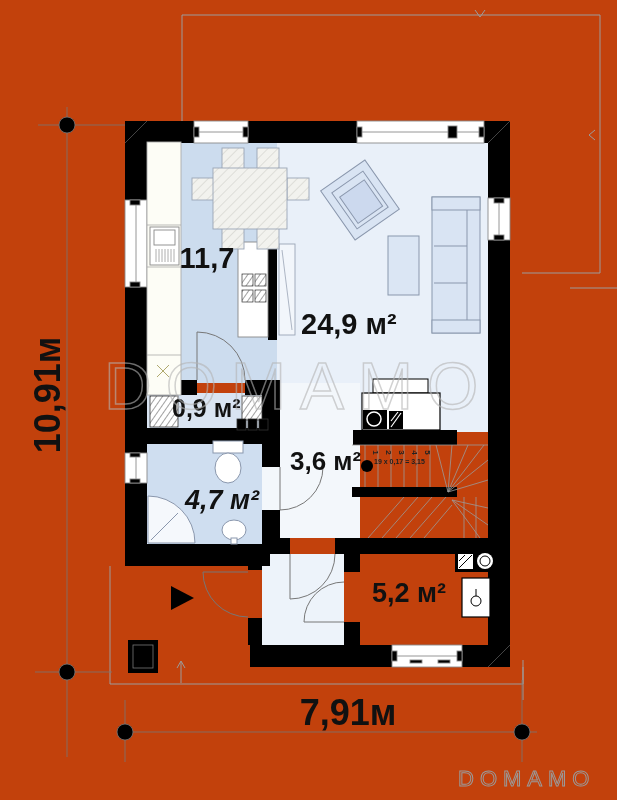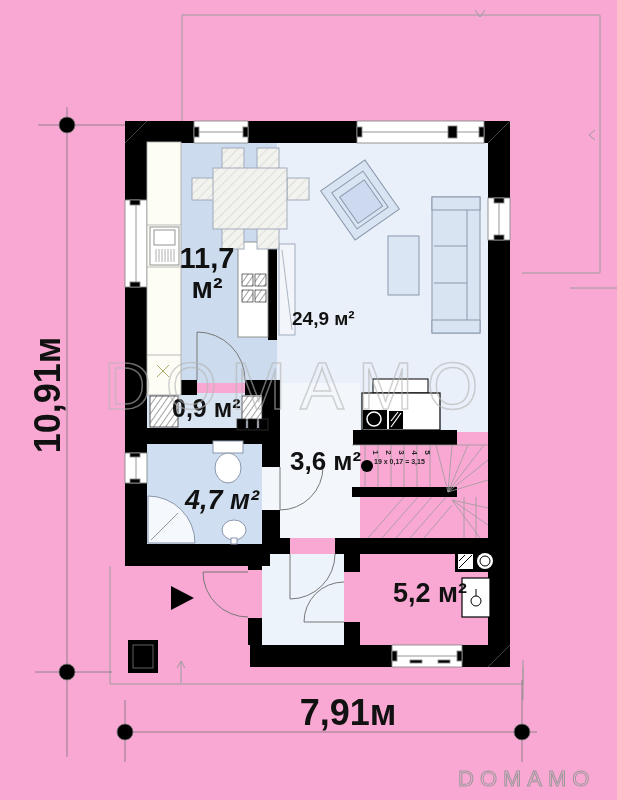--- a/index.html
+++ b/index.html
@@ -1,16 +1,16 @@
 <!DOCTYPE html>
 <html><head>
 <meta charset="utf-8">
 <style>
   html,body{margin:0;padding:0;background:#fff;}
-  #plan{position:relative;width:617px;height:800px;background:#f9a8d4;overflow:hidden;
+  #plan{position:relative;width:617px;height:800px;background:#c2410c;overflow:hidden;
         font-family:"Liberation Sans", sans-serif;}
   #plan svg{position:absolute;left:0;top:0;}
   .lbl{position:absolute;font-weight:bold;color:#111;white-space:nowrap;
        font-family:"Liberation Sans", sans-serif;}
   .room-lbl{font-size:27px;letter-spacing:0px;}
   .dim-lbl{font-size:36px;}
   .wm{position:absolute;font-weight:400;color:transparent;
       -webkit-text-stroke:1.5px #b4b4b4;letter-spacing:14px;opacity:.6;}
   .wm-center{left:104px;top:348px;width:410px;font-size:66px;}
   .logo{position:absolute;left:458px;top:766px;font-size:22px;font-weight:400;
@@ -327,27 +327,26 @@
 
   <polygon points="171,586 171,610 194,598" fill="#000"></polygon>
   <g>
     <rect x="128" y="640" width="30" height="33" fill="#000"></rect>
     <rect x="133" y="645" width="20" height="23" fill="none" stroke="#777" stroke-width="0.8"></rect>
   </g>
 </svg>
 
 <div class="lbl room-lbl" style="left:162px;top:243px;width:90px;font-size:29px;">
   <span class="k2">11,7</span>
-  <span class="k2">м²</span>
 </div>
-<div class="lbl room-lbl" style="left:292px;top:308px;font-size:19px;">24,9 м²</div>
+<div class="lbl room-lbl" style="left:301px;top:308px;font-size:29px;">24,9 м²</div>
 <div class="lbl room-lbl" style="left:172px;top:394px;font-size:25px;">0,9 м²</div>
 <div class="lbl room-lbl" style="left:290px;top:446px;font-size:26px;">3,6 м²</div>
 <div class="lbl room-lbl" style="left:185px;top:485px;font-style:italic;">4,7 м²</div>
-<div class="lbl room-lbl" style="left:393px;top:578px;">5,2 м²</div>
+<div class="lbl room-lbl" style="left:372px;top:578px;">5,2 м²</div>
 
 <div class="lbl dim-lbl" style="left:248px;top:692px;width:200px;text-align:center;">7,91м</div>
 <div class="lbl dim-lbl" style="left:-25px;top:375px;width:145px;height:40px;line-height:40px;text-align:center;transform:rotate(-90deg);">10,91м</div>
 
 <div class="stair-num" style="left:370px;top:448px;">1</div>
 <div class="stair-num" style="left:383px;top:448px;">2</div>
 <div class="stair-num" style="left:396px;top:448px;">3</div>
 <div class="stair-num" style="left:409px;top:448px;">4</div>
 <div class="stair-num" style="left:422px;top:448px;">5</div>
 <div class="stair-formula">19 x 0,17 = 3,15</div>

